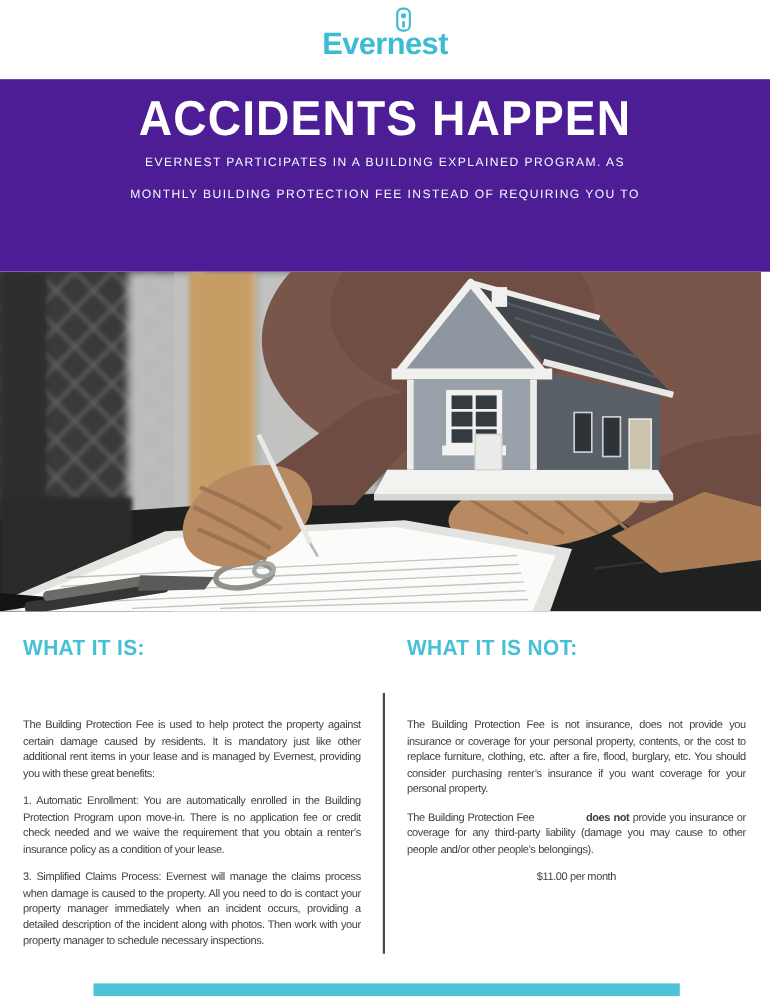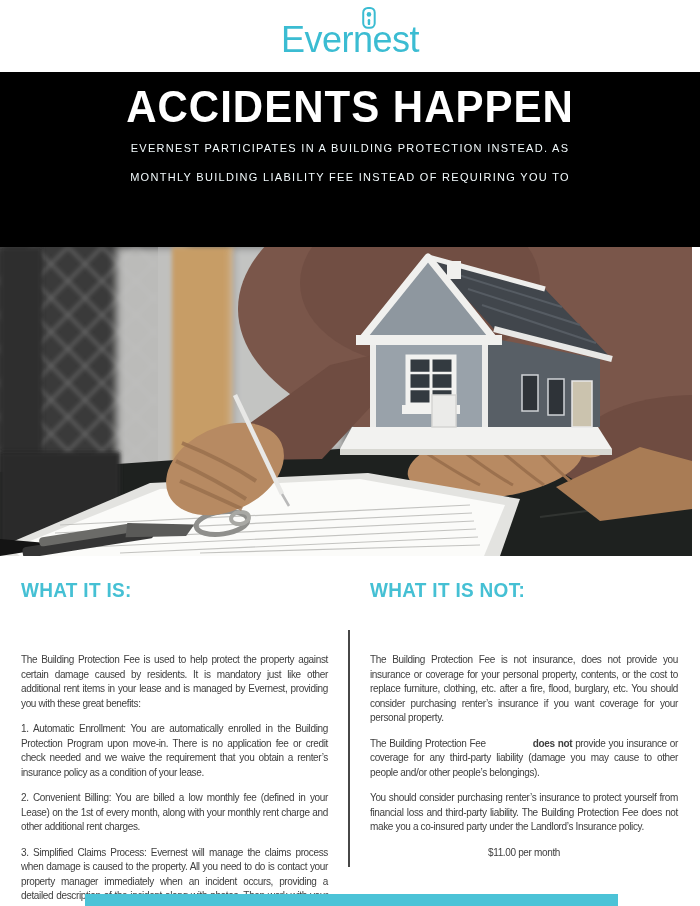--- a/index.html
+++ b/index.html
@@ -2,25 +2,25 @@
 <html><head>
 <meta charset="utf-8">
 <style>
   html,body{margin:0;padding:0;background:#ffffff;}
   .page{position:relative;width:700px;height:906px;background:#ffffff;overflow:hidden;
         font-family:"Liberation Sans",sans-serif;}
 
   
   .header{position:absolute;left:0;top:0;width:700px;height:72px;background:#ffffff;}
   .logo{position:absolute;left:50%;top:18px;transform:translateX(-50%);}
-  .logo-text{font-size:36px;font-weight:normal;letter-spacing:-0.5px;color:#3bbcd2;line-height:44px;}
+  .logo-text{font-size:28px;font-weight:bold;letter-spacing:-0.5px;color:#3bbcd2;line-height:44px;}
   .logo-icon{position:absolute;left:58%;top:-12px;}
 
   
-  .banner{position:absolute;left:0;top:72px;width:700px;height:175px;background:#000000;}
+  .banner{position:absolute;left:0;top:72px;width:700px;height:175px;background:#4c1d95;}
   .banner-title{position:absolute;left:0;top:10px;width:700px;text-align:center;color:#ffffff;
     font-size:42px;font-weight:bold;letter-spacing:1px;transform:scaleY(1.06);transform-origin:top;}
   .banner-sub{position:absolute;left:0;top:62px;width:700px;text-align:center;color:#f3fbfd;}
   .banner-sub .line{font-size:11px;letter-spacing:1.3px;line-height:29px;white-space:nowrap;}
 
   
   .photo{position:absolute;left:0;top:247px;width:692px;height:309px;overflow:hidden;}
 
   
   .col-heading{position:absolute;top:579px;font-size:19px;font-weight:bold;color:#45c0d4;
@@ -53,22 +53,22 @@
           <rect x="8.4" y="17" width="3.2" height="8" rx="1.6" fill="#3bbcd2"></rect>
         </svg>
       </span>
       <span class="logo-text">Evernest</span>
     </div>
   </div>
 
   <div class="banner">
     <div class="banner-title">ACCIDENTS HAPPEN</div>
     <div class="banner-sub">
-      <div class="line">EVERNEST PARTICIPATES IN A BUILDING PROTECTION INSTEAD. AS</div>
-      <div class="line">MONTHLY BUILDING LIABILITY FEE INSTEAD OF REQUIRING YOU TO</div>
+      <div class="line">EVERNEST PARTICIPATES IN A BUILDING EXPLAINED PROGRAM. AS</div>
+      <div class="line">MONTHLY BUILDING PROTECTION FEE INSTEAD OF REQUIRING YOU TO</div>
     </div>
   </div>
 
   <div class="photo">
     <svg width="692" height="309" viewBox="0 0 692 309">
       <defs>
         <filter id="b2" x="-20%" y="-20%" width="140%" height="140%">
             <feGaussianBlur stdDeviation="2"></feGaussianBlur>
           </filter>
         <filter id="b4" x="-20%" y="-20%" width="140%" height="140%">
@@ -151,29 +151,27 @@
       <path d="M182,196 q44,18 74,38 M176,214 q42,20 70,38 M180,234 q36,16 62,28" stroke="#976e4c" stroke-width="4" fill="none" opacity="0.8"></path>
       <line x1="235" y1="148" x2="282" y2="247" stroke="#e8e8e6" stroke-width="4.5"></line>
       <line x1="282" y1="247" x2="289" y2="259" stroke="#b9b9b9" stroke-width="2.5"></line>
     </svg>
   </div>
 
   <div class="col-heading h-left">WHAT IT IS:</div>
   <div class="col col-left">
     <p>The Building Protection Fee is used to help protect the property against certain damage caused by residents. It is mandatory just like other additional rent items in your lease and is managed by Evernest, providing you with these great benefits:</p>
     <p>1. Automatic Enrollment: You are automatically enrolled in the Building Protection Program upon move-in. There is no application fee or credit check needed and we waive the requirement that you obtain a renter’s insurance policy as a condition of your lease.</p>
-    <p>2. Convenient Billing: You are billed a low monthly fee (defined in your Lease) on the 1st of every month, along with your monthly rent charge and other additional rent charges.</p>
     <p>3. Simplified Claims Process: Evernest will manage the claims process when damage is caused to the property. All you need to do is contact your property manager immediately when an incident occurs, providing a detailed description of the incident along with photos. Then work with your property manager to schedule necessary inspections.</p>
   </div>
 
   <div class="divider"></div>
 
   <div class="col-heading h-right">WHAT IT IS NOT:</div>
   <div class="col col-right">
     <p>The Building Protection Fee is not insurance, does not provide you insurance or coverage for your personal property, contents, or the cost to replace furniture, clothing, etc. after a fire, flood, burglary, etc. You should consider purchasing renter’s insurance if you want coverage for your personal property.</p>
     <p><span>The Building Protection Fee </span><span class="b">does not</span><span> provide you insurance or coverage for any third-party liability (damage you may cause to other people and/or other people’s belongings).</span></p>
-    <p>You should consider purchasing renter’s insurance to protect yourself from financial loss and third-party liability. The Building Protection Fee does not make you a co-insured party under the Landlord’s Insurance policy.</p>
     <p class="price">$11.00 per month</p>
   </div>
 
   <div class="footer-bar"></div>
 
 </div>
 
 </body></html>

